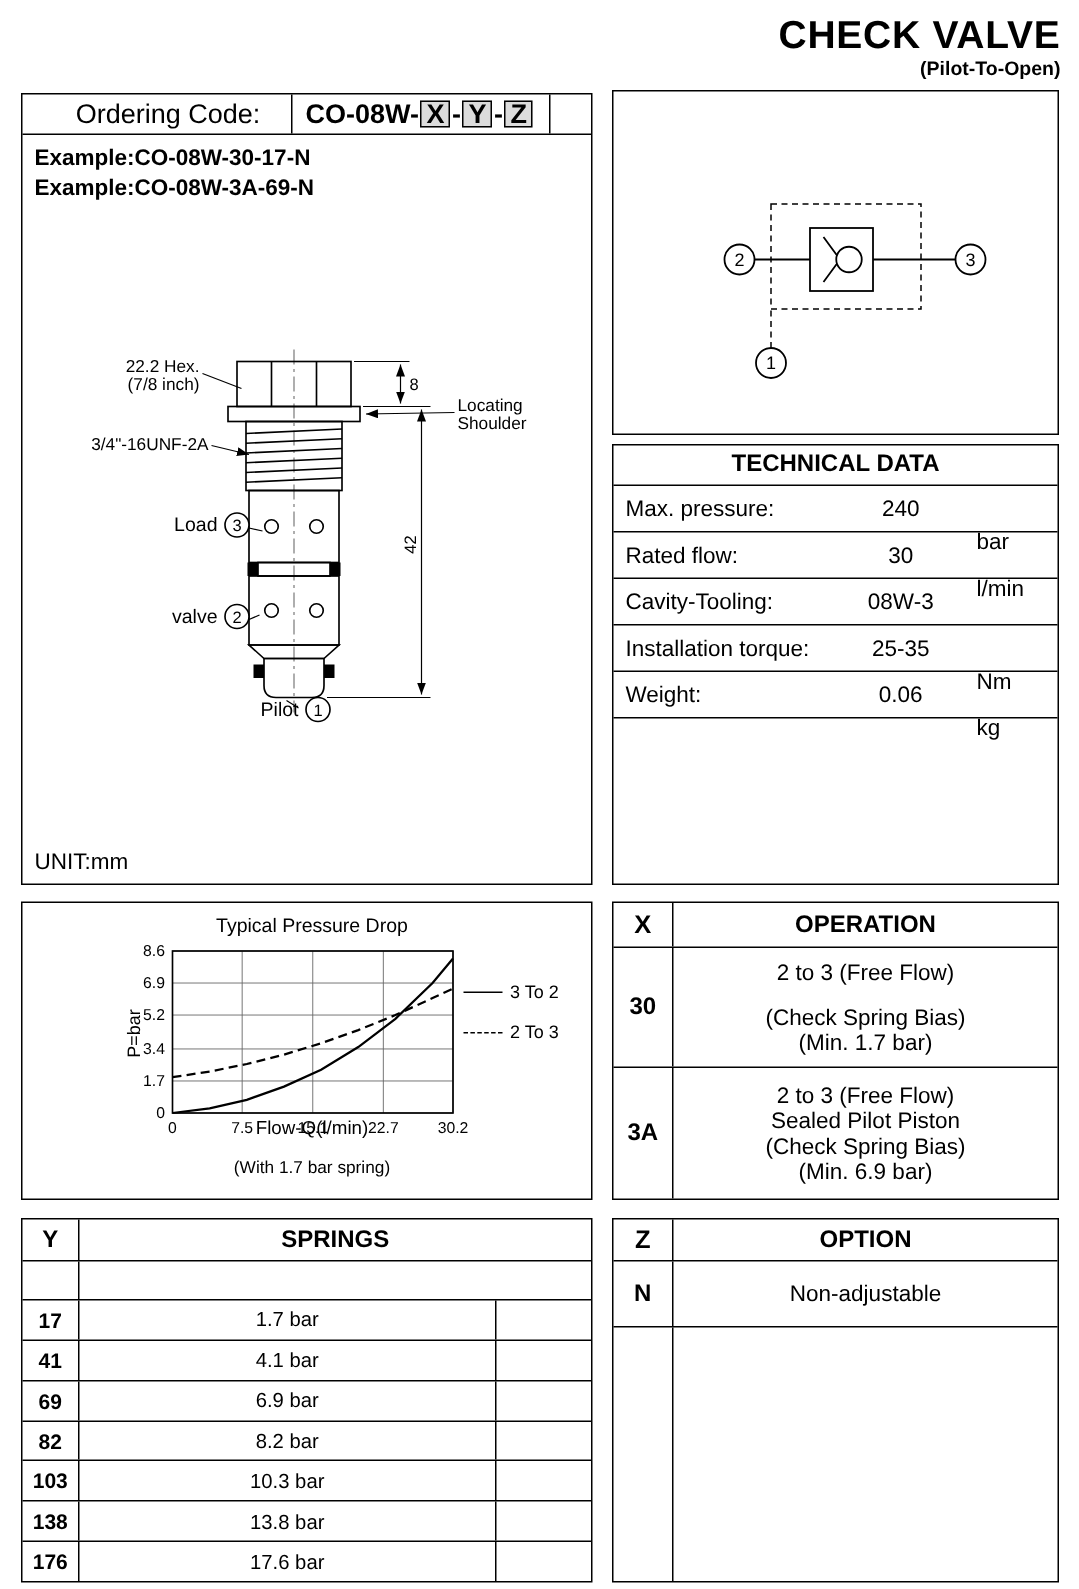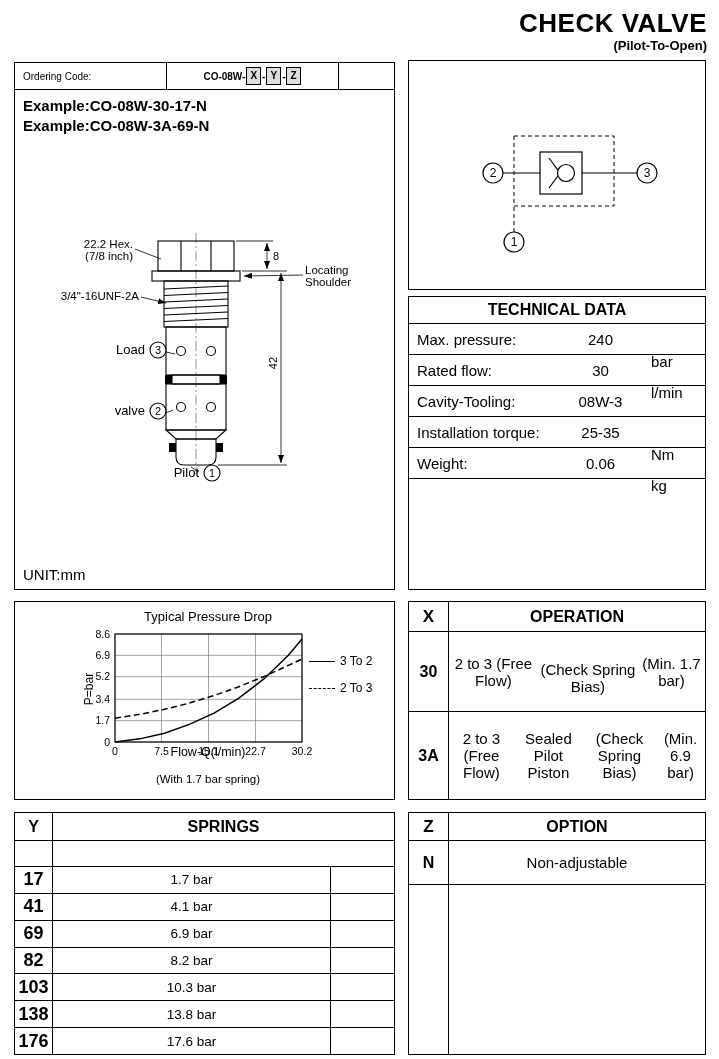--- a/index.html
+++ b/index.html
@@ -4,21 +4,21 @@
 <style>
   html,body{margin:0;padding:0;background:#fff;}
   *{box-sizing:border-box;}
   body{width:719px;height:1059px;position:relative;font-family:"Liberation Sans",sans-serif;color:#000;overflow:hidden;}
   .box{position:absolute;border:1px solid #000;background:#fff;}
 
   .hdr-title{position:absolute;top:8px;right:12px;font-size:26px;font-weight:700;letter-spacing:.5px;}
   .hdr-sub{position:absolute;top:38px;right:12px;font-size:13px;font-weight:700;}
 
   #ordering-box{left:14px;top:62px;width:381px;height:528px;}
-  .ord-row{display:flex;height:27px;border-bottom:1px solid #000;align-items:stretch;font-size:10px;}
+  .ord-row{display:flex;height:27px;border-bottom:1px solid #000;align-items:stretch;font-size:18px;justify-content:center;}
   .ord-label{width:152px;padding-left:8px;border-right:1px solid #000;display:flex;align-items:center;}
   .ord-code{width:172px;border-right:1px solid #000;display:flex;align-items:center;justify-content:center;font-weight:700;}
   .code-box{border:1px solid #000;background:#dcdcdc;padding:0 3px;margin:0 1px;display:inline-block;line-height:16px;}
   .examples{padding:6px 8px 0;font-weight:700;font-size:15px;line-height:20px;}
   #valve-svg{position:absolute;left:0;top:160px;}
   .unit-note{position:absolute;left:8px;bottom:6px;font-size:15px;}
 
   #symbol-box{left:408px;top:60px;width:298px;height:230px;}
 
   #tech-box{left:408px;top:296px;width:298px;height:294px;}
@@ -42,34 +42,34 @@
   #valve-svg text,#symbol-svg text{font-family:"Liberation Sans",sans-serif;}
 
   #op-box{left:408px;top:601px;width:298px;height:199px;display:flex;flex-direction:column;}
   .op-header{display:flex;height:30px;border-bottom:1px solid #000;}
   .op-code-h{width:40px;border-right:1px solid #000;display:flex;align-items:center;justify-content:center;font-weight:700;font-size:17px;}
   .op-title{flex:1;display:flex;align-items:center;justify-content:center;font-weight:700;font-size:16px;}
   .op-row{display:flex;border-bottom:1px solid #000;}
   .op-row:last-child{border-bottom:none;flex:1;}
   .op-row-30{height:80px;}
   .op-code{width:40px;border-right:1px solid #000;display:flex;align-items:center;justify-content:center;font-weight:700;font-size:16px;}
-  .op-content{flex:1;display:flex;flex-direction:row;align-items:center;justify-content:center;font-size:15px;line-height:17px;text-align:center;}
+  .op-content{flex:1;display:flex;flex-direction:column;align-items:center;justify-content:center;font-size:15px;line-height:17px;text-align:center;}
   .gap-top{margin-top:13px;}
 
   #springs-box{left:14px;top:812px;width:381px;height:243px;display:flex;flex-direction:column;}
   .sp-header{display:flex;height:28px;border-bottom:1px solid #000;}
   .sp-code-h{width:38px;border-right:1px solid #000;display:flex;align-items:center;justify-content:center;font-weight:700;font-size:16px;}
   .sp-title{flex:1;display:flex;align-items:center;justify-content:center;font-weight:700;font-size:16px;}
   .sp-sub{display:flex;height:26px;border-bottom:1px solid #000;font-size:13.5px;}
   .sp-sub-code{width:38px;border-right:1px solid #000;}
   .sp-sub-label{width:278px;border-right:1px solid #000;display:flex;align-items:center;justify-content:center;}
   .sp-sub-extra{flex:1;}
   .sp-row{display:flex;flex:1;border-bottom:1px solid #000;}
   .sp-row:last-child{border-bottom:none;}
-  .sp-code{width:38px;border-right:1px solid #000;display:flex;align-items:center;justify-content:center;font-weight:700;font-size:18px;}
+  .sp-code{width:38px;border-right:1px solid #000;display:flex;align-items:center;justify-content:center;font-weight:700;font-size:14px;}
   .sp-value{width:278px;border-right:1px solid #000;display:flex;align-items:center;justify-content:center;font-size:13.5px;}
   .sp-extra{flex:1;}
 
   #option-box{left:408px;top:812px;width:298px;height:243px;display:flex;flex-direction:column;}
   .opt-header{display:flex;height:28px;border-bottom:1px solid #000;}
   .opt-code-h{width:40px;border-right:1px solid #000;display:flex;align-items:center;justify-content:center;font-weight:700;font-size:17px;}
   .opt-title{flex:1;display:flex;align-items:center;justify-content:center;font-weight:700;font-size:16px;}
   .opt-row{display:flex;height:44px;border-bottom:1px solid #000;}
   .opt-code{width:40px;border-right:1px solid #000;display:flex;align-items:center;justify-content:center;font-weight:700;font-size:16px;}
   .opt-value{flex:1;display:flex;align-items:center;justify-content:center;font-size:15px;}

